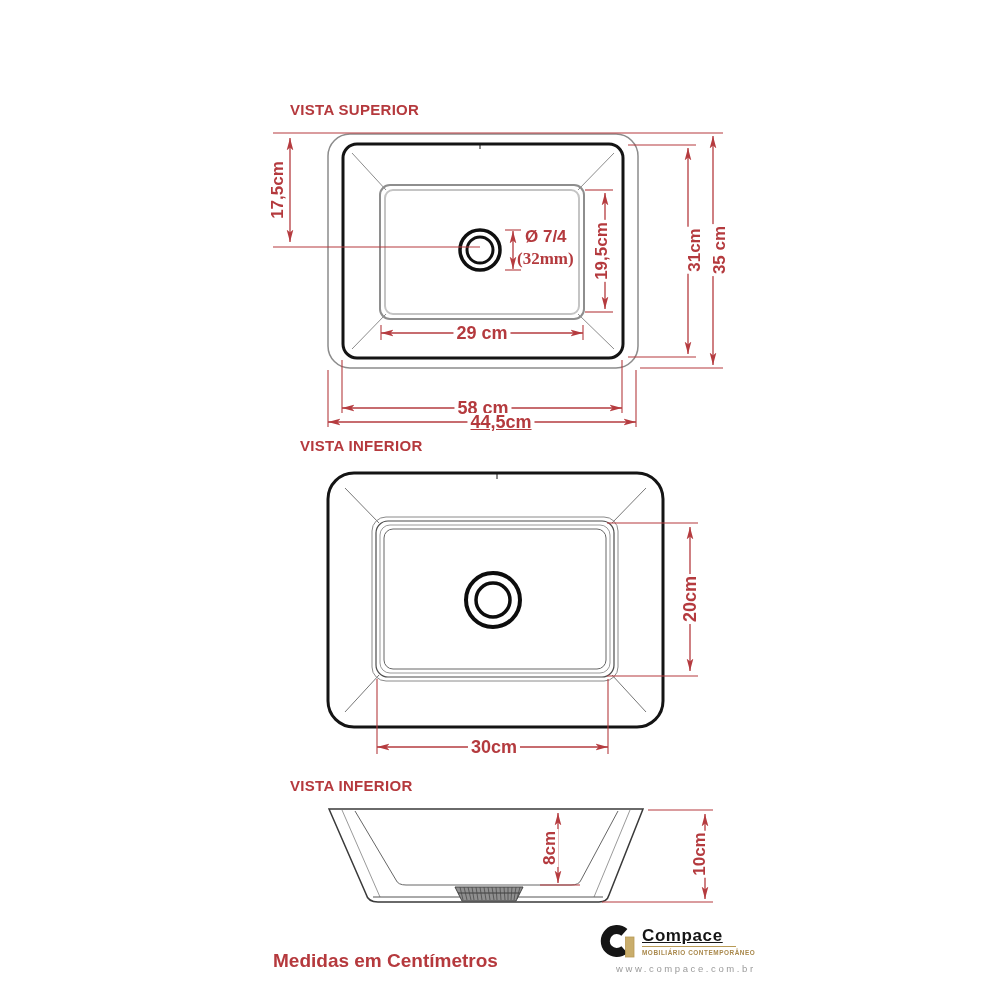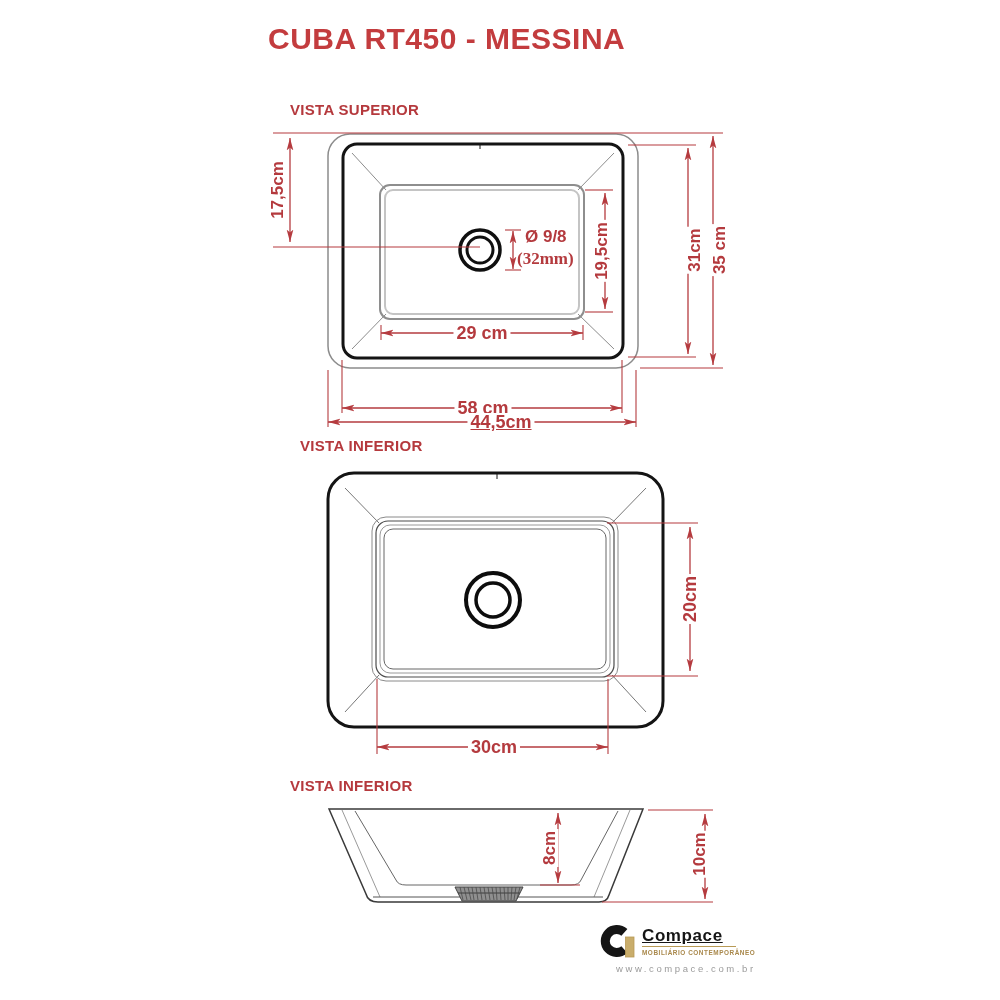--- a/index.html
+++ b/index.html
@@ -145,40 +145,40 @@
       <line class="dim" x1="705" y1="814" x2="705" y2="899" marker-start="url(#arr)" marker-end="url(#arr)"></line>
       <line class="ext" x1="602" y1="902" x2="713" y2="902"></line>
     </g>
 
     <g>
       <path d="M 624.4 932.4 A 11.5 11.5 0 1 0 624.4 949.6" stroke="#151515" stroke-width="9" fill="none" stroke-linecap="butt"></path>
       <rect x="625.5" y="937" width="8.5" height="20" fill="#c9ad6b" stroke="#b89a55" stroke-width="0.8"></rect>
     </g>
   </svg>
 
-  <div class="abs title" style="left:268px;top:22px;">CUBA RT450 - MESSINA</div>
 
   <div class="abs viewlabel" style="left:290px;top:101px;">VISTA SUPERIOR</div>
   <div class="abs viewlabel" style="left:300px;top:437px;">VISTA INFERIOR</div>
   <div class="abs viewlabel" style="left:290px;top:777px;">VISTA INFERIOR</div>
 
   <div class="dimtxt rot" style="left:277px;top:190px;">17,5cm</div>
   <div class="dimtxt rot bgw" style="left:694px;top:250px;">31cm</div>
   <div class="dimtxt rot bgw" style="left:719px;top:250px;">35 cm</div>
   <div class="dimtxt rot bgw" style="left:601px;top:251px;">19,5cm</div>
-  <div class="drainlbl" style="left:525px;top:228px;">Ø 9/8</div>
+  <div class="drainlbl" style="left:525px;top:228px;">Ø 7/4</div>
   <div class="drainlbl" style="left:517px;top:250px;font-family:Liberation Serif, serif;">(32mm)</div>
   <div class="dimtxt fs18 bgw" style="left:482px;top:333px;">29 cm</div>
   <div class="dimtxt fs18 bgw" style="left:483px;top:408px;">58 cm</div>
   <div class="dimtxt fs18 bgw" style="left:501px;top:422px;text-decoration:underline;">44,5cm</div>
 
   <div class="dimtxt fs18 rot bgw" style="left:690px;top:599px;">20cm</div>
   <div class="dimtxt fs18 bgw" style="left:494px;top:747px;">30cm</div>
 
   <div class="dimtxt rot bgw" style="left:549px;top:848px;">8cm</div>
   <div class="dimtxt rot bgw" style="left:699px;top:854px;">10cm</div>
 
+  <div class="abs footnote" style="left:273px;top:950px;">Medidas em Centímetros</div>
 
   <div class="abs brand" style="left:642px;top:926px;text-decoration:underline;">Compace</div>
   <div class="abs tagline" style="left:642px;top:946px;">MOBILIÁRIO CONTEMPORÂNEO</div>
   <div class="abs weburl" style="left:596px;top:963px;">www.compace.com.br</div>
 
 </div>
 
 </body></html>

